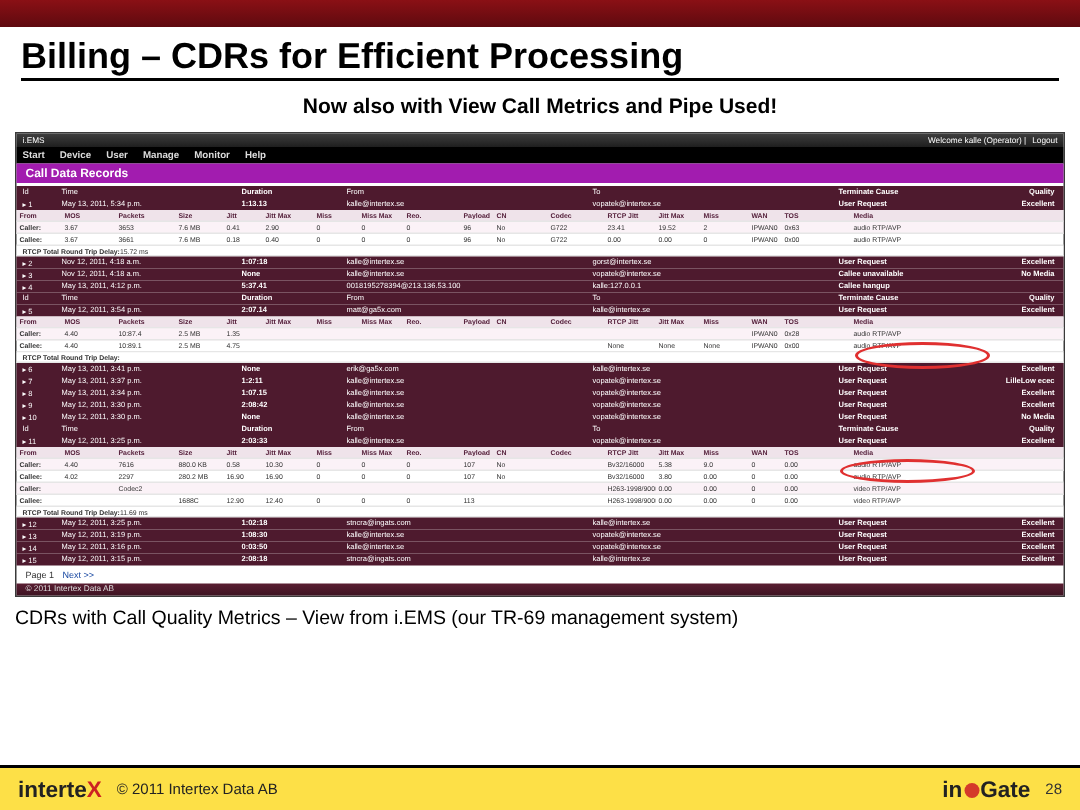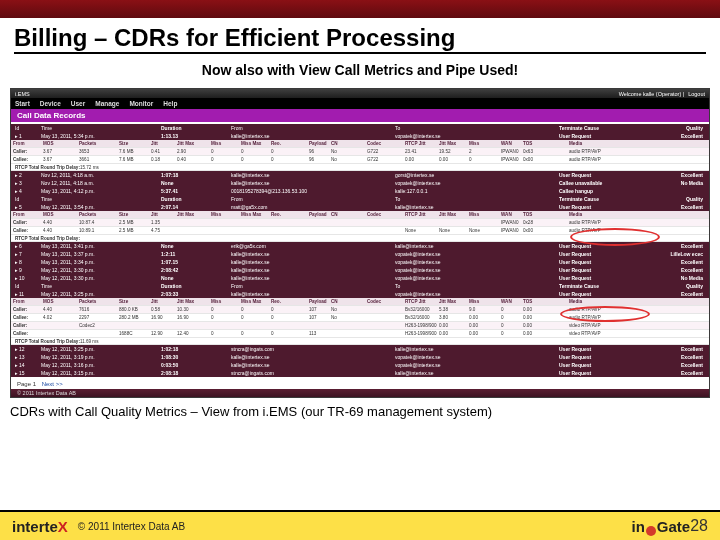--- a/index.html
+++ b/index.html
@@ -36,23 +36,23 @@
   .pager a { color: #1b4aa3; margin-left: 4px; }
   .iems-footer { background: linear-gradient(#5a1e32,#3d1322); color: #ddd; font-size: 5.5px; padding: 1px 6px; }
   .circle { position: absolute; border: 2px solid #e03030; border-radius: 50%; background: transparent; pointer-events: none; }
   .circ1 { width: 90px; height: 18px; top: 228px; left: 570px; }
   .circ2 { width: 90px; height: 16px; top: 306px; left: 560px; }
   .caption { font-size: 13px; margin: 6px 10px 0; }
   .bottombar { position: absolute; bottom: 0; left: 0; right: 0; height: 30px; border-top: 2px solid #000; display: flex; align-items: center; justify-content: space-between; padding: 0 12px; background: #fde047; }
   .logo-left { display: flex; align-items: baseline; font-weight: bold; font-size: 15px; color: #222; }
   .logo-left .x { color: #c22; }
   .copy { font-size: 10px; margin-left: 10px; font-weight: normal; color: #222; }
-  .logo-right { display: flex; align-items: flex-end; font-weight: bold; font-size: 15px; color: #222; }
+  .logo-right { display: flex; align-items: center; font-weight: bold; font-size: 15px; color: #222; }
   .g-dot { width: 10px; height: 10px; background: #d43a2a; border-radius: 50%; display: inline-block; margin: 0 1px -1px; }
-  .pagenum { font-size: 16px; color: #333; margin-left: 0; }
+  .pagenum { font-size: 10px; color: #333; margin-left: 10px; }
 </style>
 </head>
 <body>
 
 <div class="topbar"></div>
 <div class="title">Billing – CDRs for Efficient Processing</div>
 <div class="subtitle">Now also with View Call Metrics and Pipe Used!</div>
 
 <div class="iems">
   <div class="iems-titlebar">

